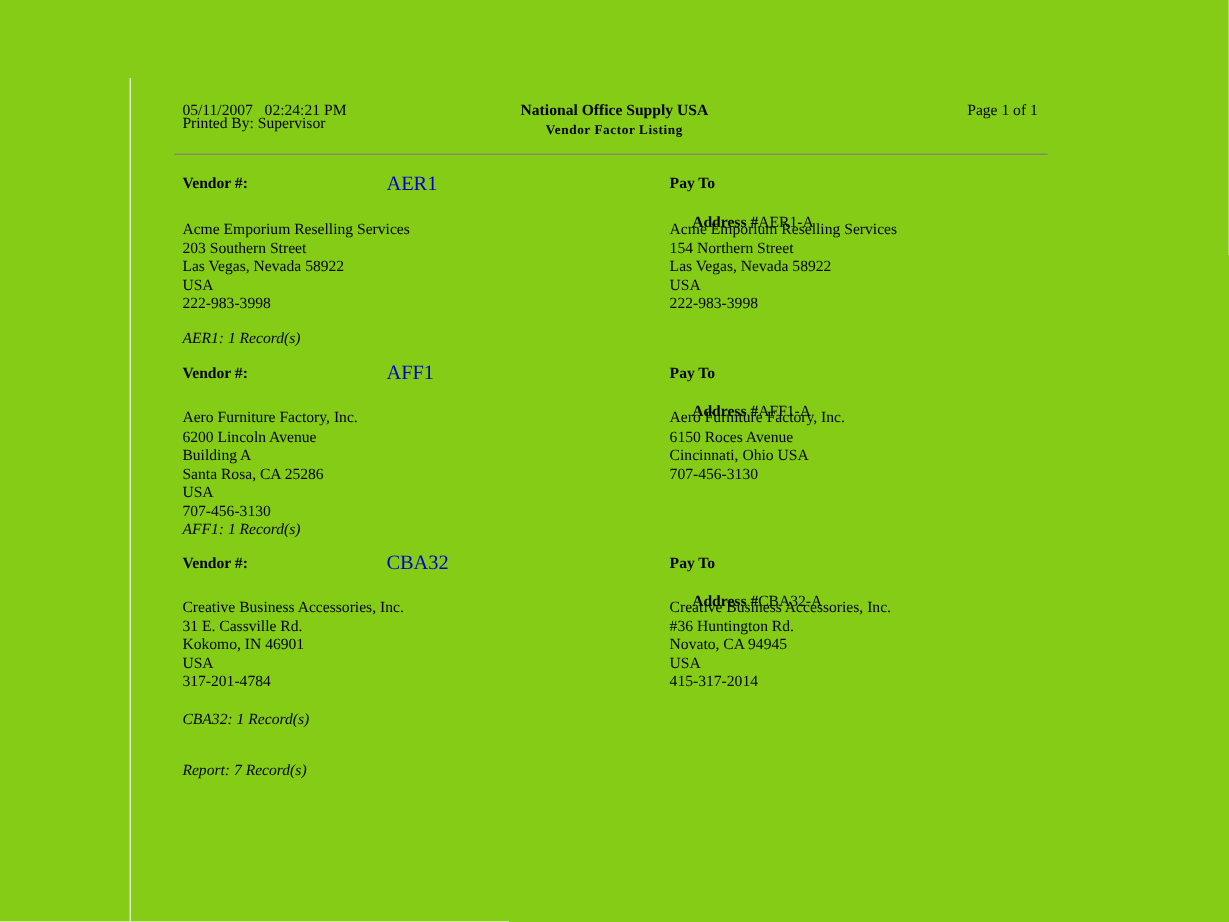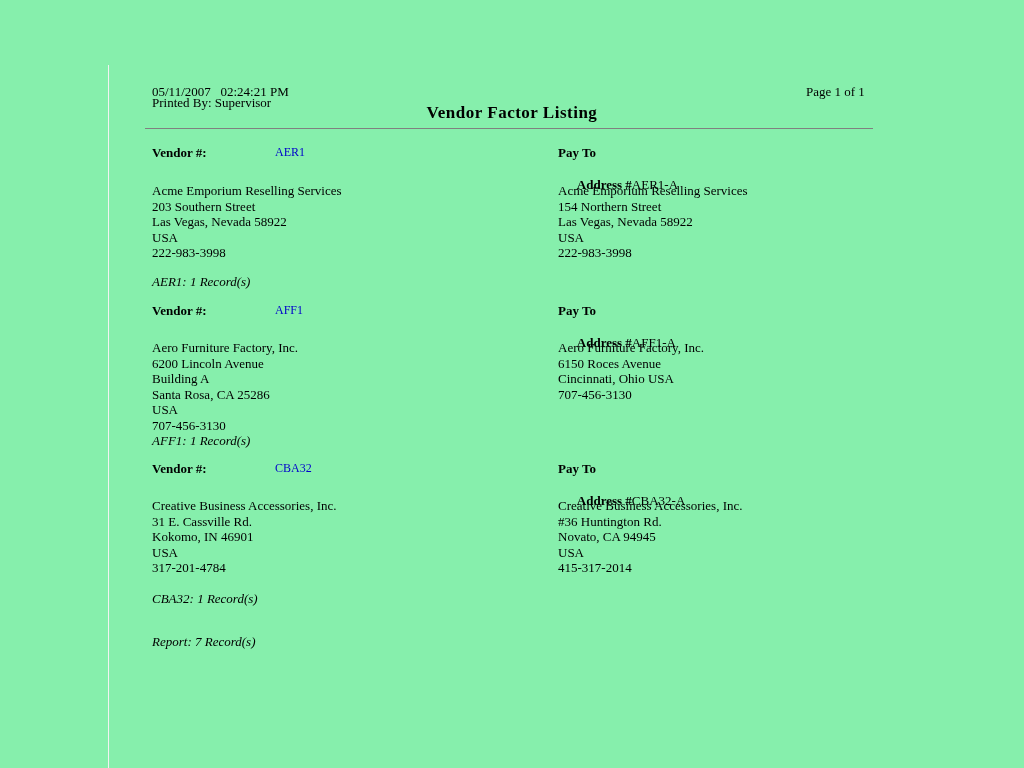--- a/index.html
+++ b/index.html
@@ -1,38 +1,39 @@
 <!DOCTYPE html>
 <html><head>
 <meta charset="utf-8">
 <style>
   * { margin:0; padding:0; box-sizing:border-box; }
   html,body { width:1024px; height:768px; background:#ffffff; }
   body { font-family:"Liberation Serif","DejaVu Serif",serif; color:#000000; }
-  #canvas { position:relative; width:1024px; height:768px; background:#86efac; overflow:hidden; }
+  #canvas { position:relative; width:1024px; height:768px; background:#84cc16; overflow:hidden; }
   .abs { position:absolute; }
   .txt { font-size:13px; line-height:15px; white-space:pre; }
   .bold { font-weight:bold; }
   .italic { font-style:italic; }
   .center { left:0; right:0; text-align:center; }
   .page-edge { position:absolute; left:108px; top:65px; width:1px; height:703px; background:#f2f2f2; }
   .header-rule { position:absolute; left:145px; top:128px; width:728px; height:1px; background:#808080; }
-  .vendor-id { color:#0000cc; font-size:12px; line-height:15px; cursor:pointer; }
+  .vendor-id { color:#0000cc; font-size:17px; line-height:15px; cursor:pointer;margin-left:47px; }
   .addr div { font-size:13px; line-height:15.5px; white-space:pre; }
-  .report-title { font-size:17px; font-weight:bold; letter-spacing:0.5px; }
+  .report-title { font-size:11px; font-weight:bold; letter-spacing:0.5px; }
   .addr-num-val { font-weight:normal; }
 </style>
 </head>
 <body>
 
 <div id="canvas">
   <div class="page-edge"></div>
 
   <div class="abs txt" style="left:152px; top:84px;">05/11/2007   02:24:21 PM</div>
   <div class="abs txt" style="left:152px; top:95px;">Printed By: Supervisor</div>
+  <div class="abs txt bold center" style="top:84px;">National Office Supply USA</div>
   <div class="abs center report-title" style="top:103px;">Vendor Factor Listing</div>
   <div class="abs txt" style="left:806px; top:84px;">Page 1 of 1</div>
   <div class="header-rule"></div>
 
   <div>
     <div class="abs txt bold" style="left:152px; top:145px;">Vendor #:</div>
     <div class="abs vendor-id" style="left:275px; top:145px;">AER1</div>
     <div class="abs addr" style="left:152px; top:183px;">
       <div>Acme Emporium Reselling Services</div>
       <div>203 Southern Street</div>

